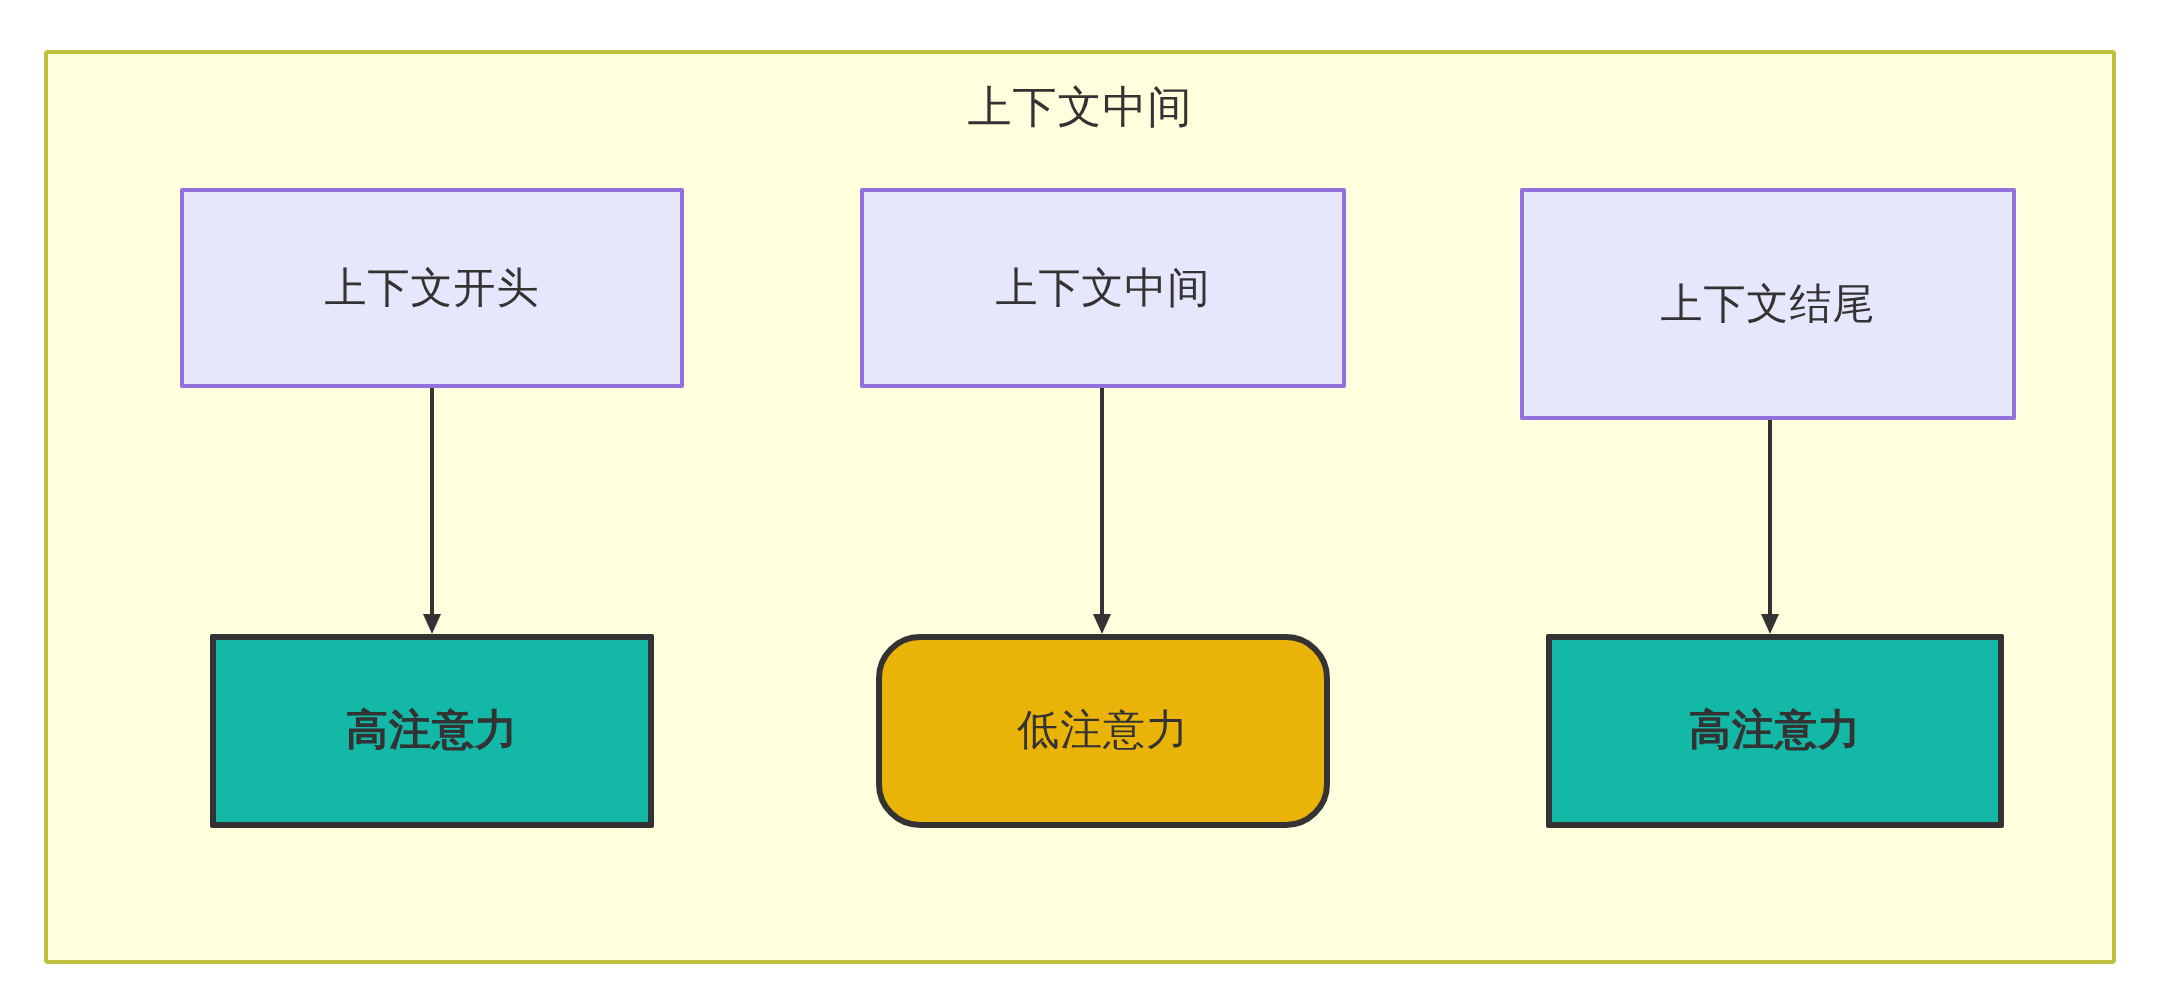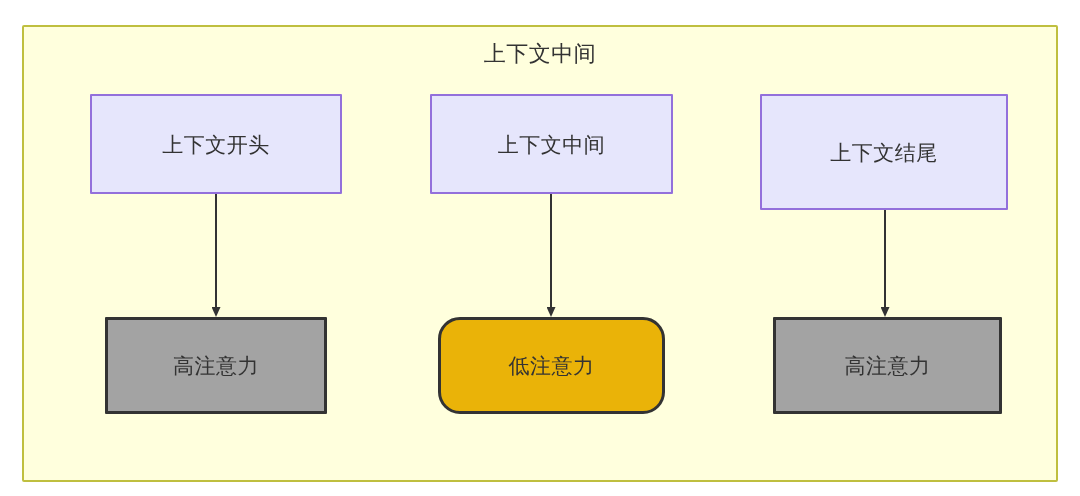--- a/index.html
+++ b/index.html
@@ -66,21 +66,21 @@
   
   .node.context {
     background: #e6e6fc;
     border: 2px solid #9370db;
   }
 
   
   .node.attn {
     border: 3px solid #333333;
   }
-  .node.attn-high { background: #a3a3a3; }
+  .node.attn-high { background: #14b8a6; font-weight: bold; }
   .node.attn-low  { background: #eab308; border-radius: 22px; }
 
   
   .n-ctx-start  { left: 66px;  top: 67px;  width: 252px; height: 100px; }
   .n-ctx-middle { left: 406px; top: 67px;  width: 243px; height: 100px; }
   .n-ctx-end    { left: 736px; top: 67px;  width: 248px; height: 116px; }
 
   .n-attn-1 { left: 81px;  top: 290px; width: 222px; height: 97px; }
   .n-attn-2 { left: 414px; top: 290px; width: 227px; height: 97px; }
   .n-attn-3 { left: 749px; top: 290px; width: 229px; height: 97px; }

